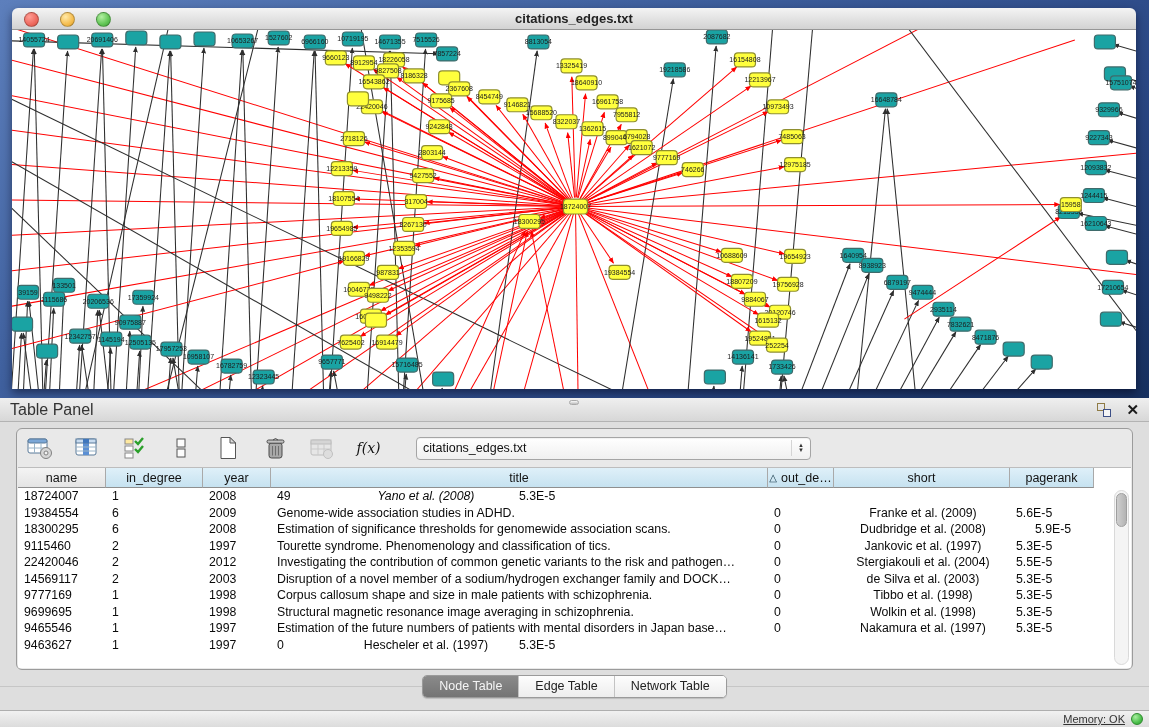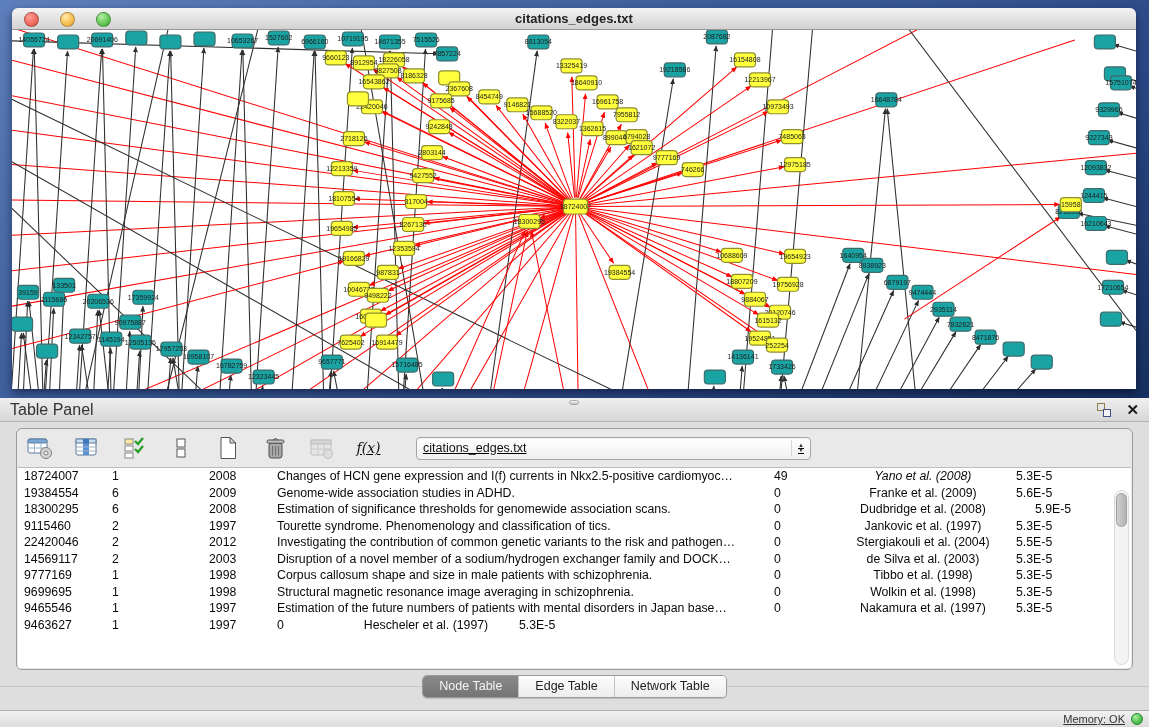--- a/index.html
+++ b/index.html
@@ -32,21 +32,21 @@
   .tp-header .spacer { flex:1; }
   .float-btn { width:16px; height:16px; position:relative; margin-right:14px; cursor:default; }
   .float-btn .sq1 { position:absolute; left:1px; top:1px; width:8px; height:8px; border:1px solid #8f7b45; background:transparent; }
   .float-btn .sq2 { position:absolute; right:1px; bottom:1px; width:8px; height:8px; border:1px solid #3d4f86; background:#f5f5f5; }
   .close-btn { font-size:15px; font-weight:bold; color:#1a1a1a; line-height:16px; }
   .splitter-nub { position:absolute; left:569px; top:2px; width:10px; height:5px; border-radius:3px;
     background:linear-gradient(#fafafa,#bdbdbd); border:1px solid #a9a9a9; }
 
   .tp-body { position:absolute; left:16px; right:16px; top:30px; height:242px;
     border:1px solid #9b9b9b; border-radius:6px; background:#e9e9e9; overflow:hidden; }
-  .toolbar { height:38px; display:flex; align-items:center; gap:20px; padding:0 9px;text-decoration:underline; }
+  .toolbar { height:38px; display:flex; align-items:center; gap:20px; padding:0 9px; }
   .tool { width:27px; height:26px; display:flex; align-items:center; justify-content:center; }
   .tool.disabled { opacity:.45; }
   .fx { font-family:"DejaVu Serif", serif; font-style:italic; font-size:14px; color:#111; }
   .combo { margin-left:14px; width:395px; height:23px; border:1px solid #a5a5a5; border-radius:4px;
     background:linear-gradient(#ffffff,#f0f0f0); display:flex; align-items:center; padding:0 6px;
     font-size:12.5px; color:#111; box-shadow:inset 0 1px 1px rgba(0,0,0,.06); }
   .combo .cv { flex:1; }
   .combo .steppers { display:flex; flex-direction:column; align-items:center; line-height:5px; font-size:6px; color:#333; padding-left:6px; border-left:1px solid #d5d5d5; height:16px; justify-content:center; }
 
   .grid-wrap { position:absolute; left:1px; right:1px; top:38px; bottom:1px; background:#fff; border-top:1px solid #bdbdbd; }
@@ -587,26 +587,49 @@
           <div class="combo">
           <span class="cv">citations_edges.txt</span>
           <span class="steppers">
               <span>▲</span>
               <span>▼</span>
             </span>
         </div>
       </div>
 
       <div class="grid-wrap">
+        <div class="ghead" id="ghead">
+            <div class="th first" style="width: 88px;">
+              <span>name</span>
+            </div>
+            <div class="th" style="width: 97px;">
+              <span>in_degree</span>
+            </div>
+            <div class="th" style="width: 68px;">
+              <span>year</span>
+            </div>
+            <div class="th" style="width: 497px;">
+              <span>title</span>
+            </div>
+            <div class="th" style="width: 66px;">
+              <span class="sort">△</span>
+              <span>out_de…</span>
+            </div>
+            <div class="th" style="width: 176px;">
+              <span>short</span>
+            </div>
+            <div class="th" style="width: 84px;">
+              <span>pagerank</span>
+            </div>
+          </div>
         <div id="gbody">
             <div class="tr">
               <div class="td" style="width: 88px; text-align: left;">18724007</div>
               <div class="td" style="width: 97px; text-align: left;">1</div>
               <div class="td" style="width: 68px; text-align: left;">2008</div>
-              <div class="td" style="width: 497px; text-align: left;">Changes of HCN gene expression and I(f) currents in Nkx2.5-positive cardiomyoc…</div>
               <div class="td" style="width: 66px; text-align: left;">49</div>
               <div class="td" style="width: 176px; text-align: center; font-style: italic;">Yano et al. (2008)</div>
               <div class="td" style="width: 84px; text-align: left;">5.3E-5</div>
             </div>
             <div class="tr">
               <div class="td" style="width: 88px; text-align: left;">19384554</div>
               <div class="td" style="width: 97px; text-align: left;">6</div>
               <div class="td" style="width: 68px; text-align: left;">2009</div>
               <div class="td" style="width: 497px; text-align: left;">Genome-wide association studies in ADHD.</div>
               <div class="td" style="width: 66px; text-align: left;">0</div>

